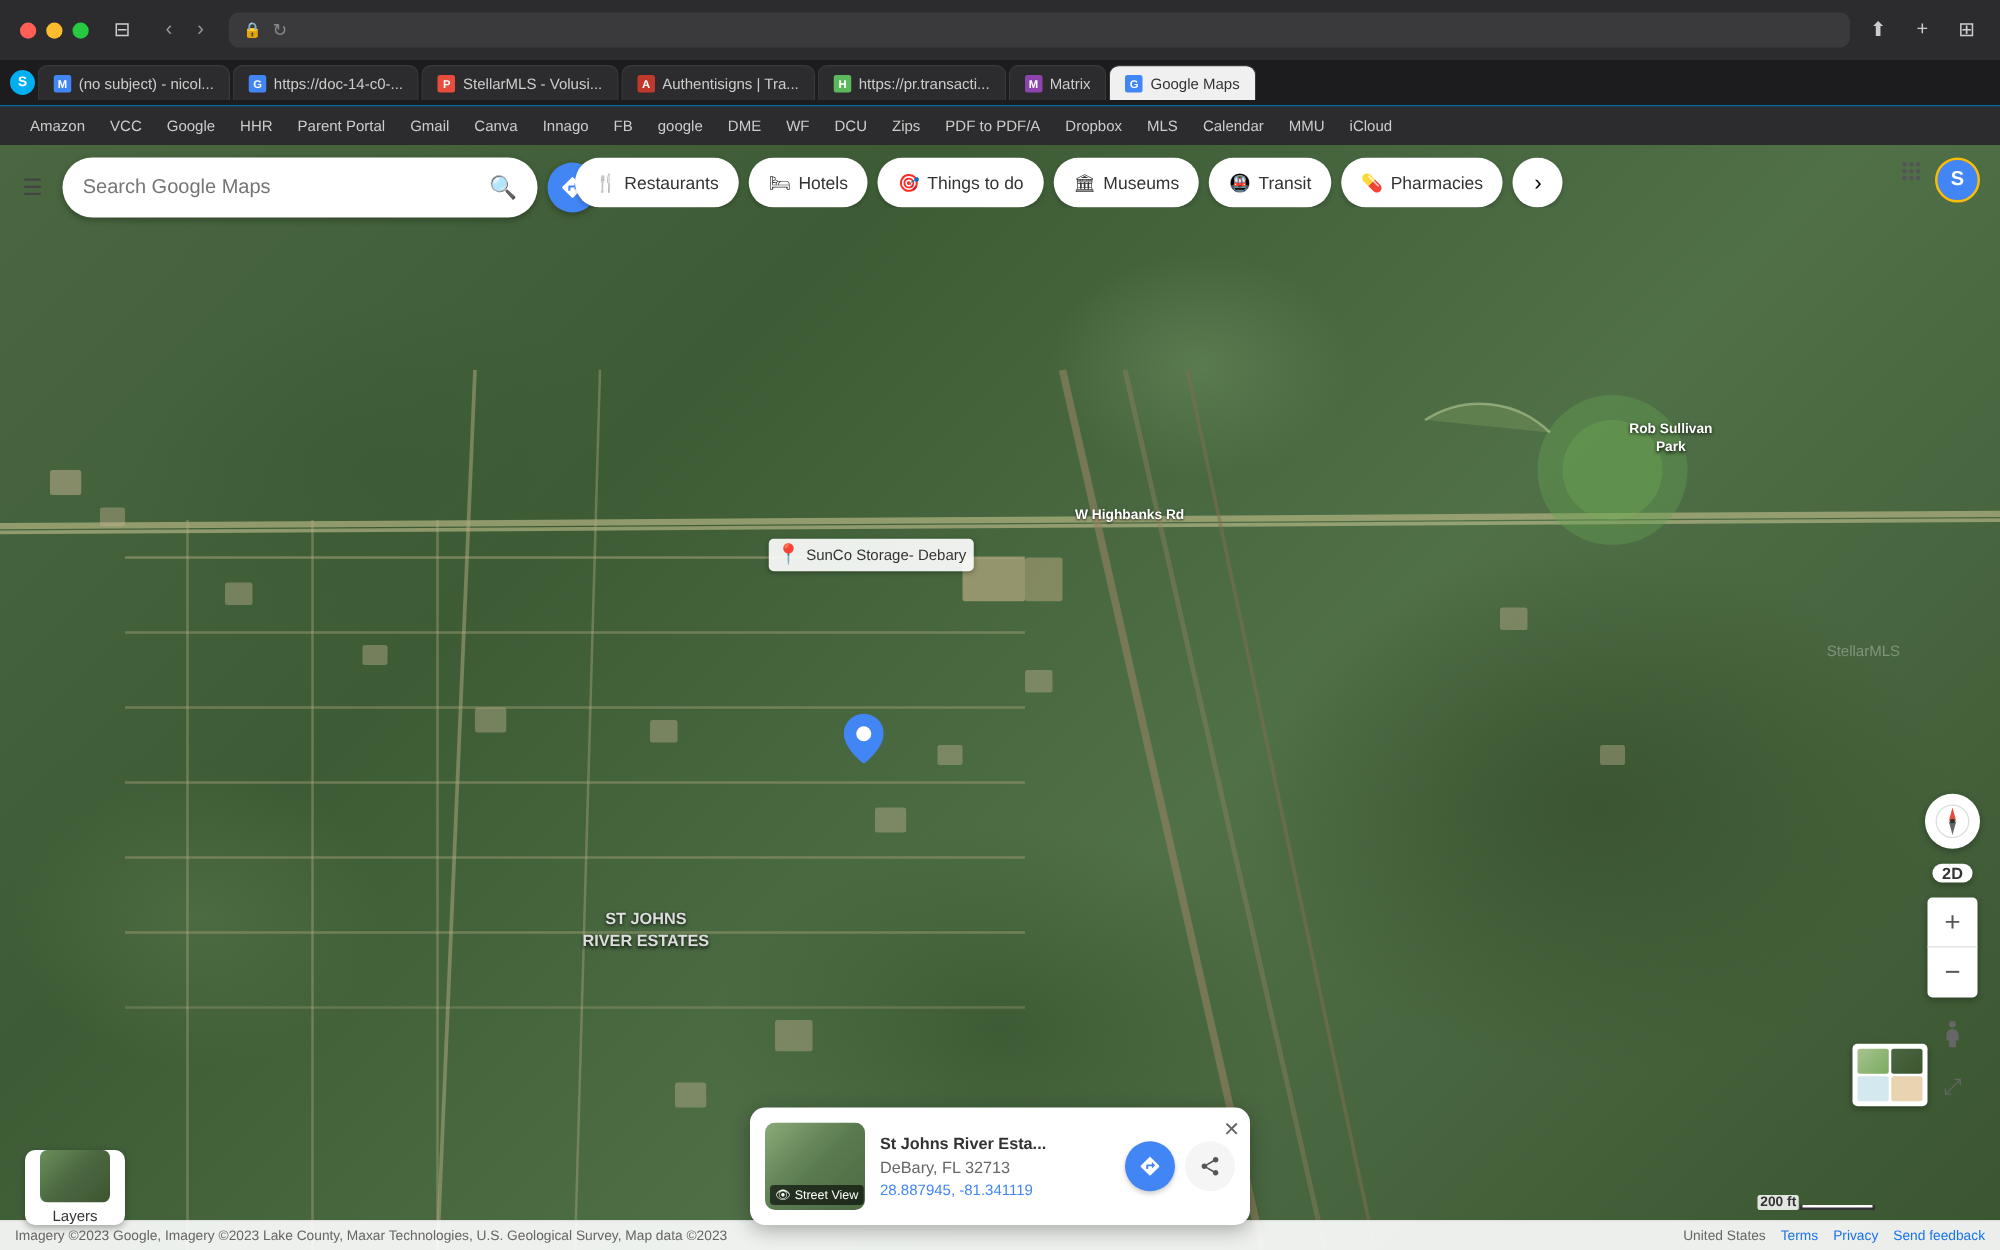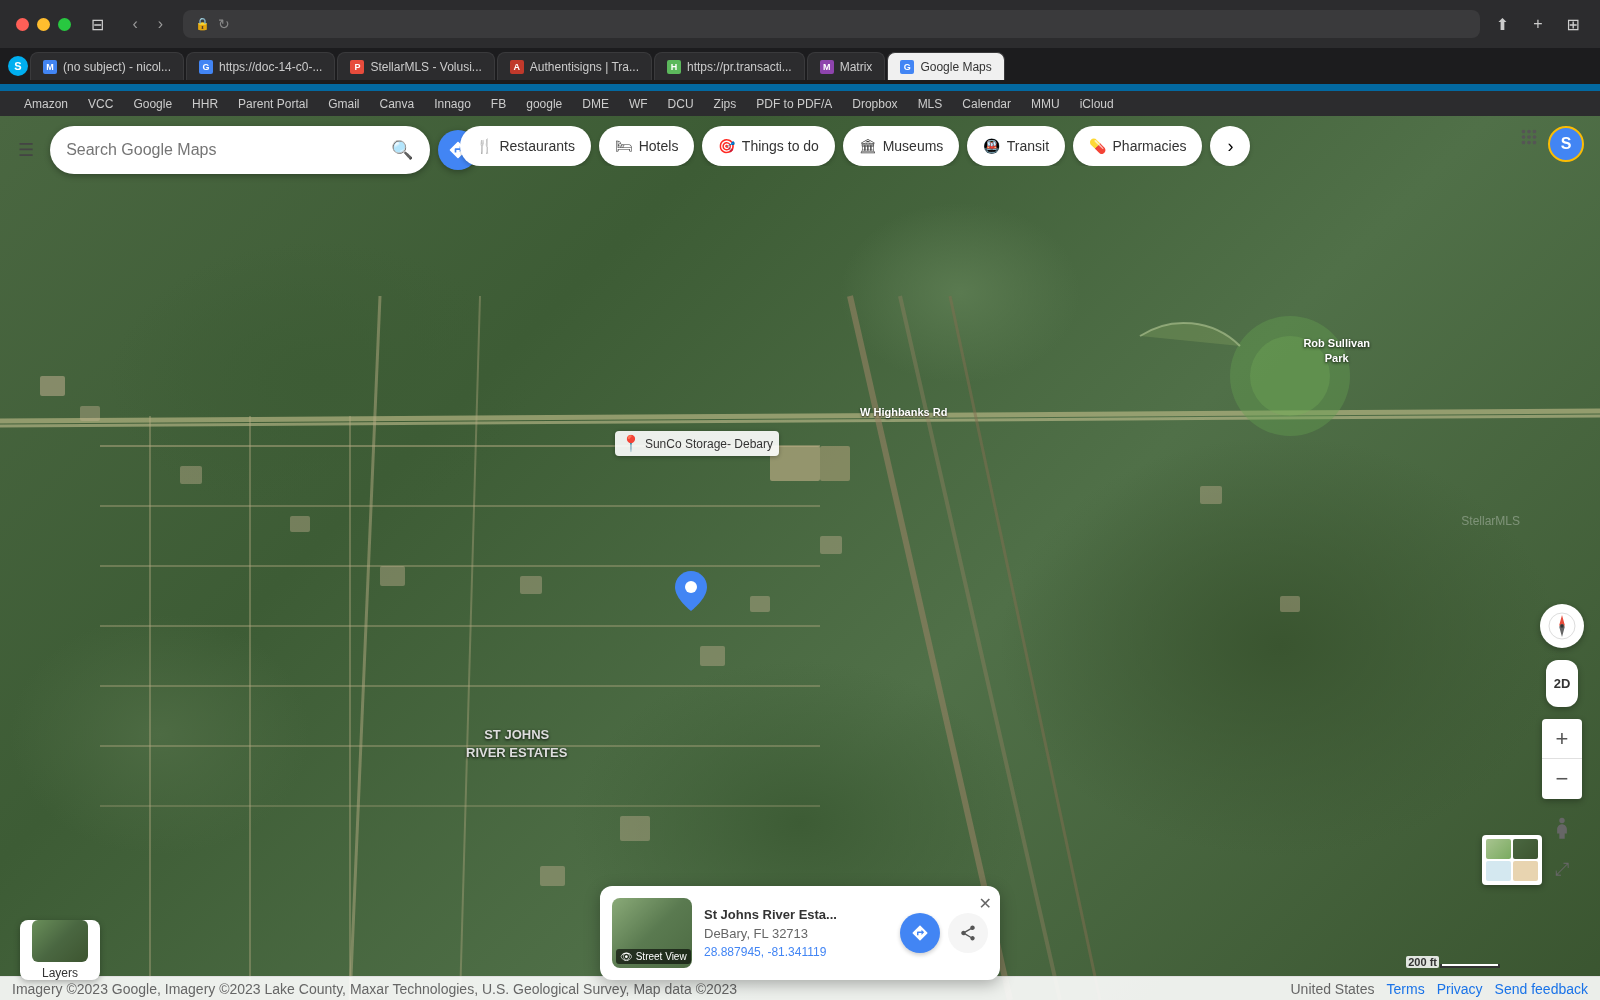--- a/index.html
+++ b/index.html
@@ -17,21 +17,21 @@
     .nav-btn { background: none; border: none; color: #999; cursor: pointer; padding: 4px 8px; font-size: 16px; border-radius: 6px; }
     .sidebar-toggle { background: none; border: none; color: #ccc; cursor: pointer; padding: 4px 8px; font-size: 16px; }
     .address-bar-container { flex: 1; display: flex; align-items: center; background: #3a3a3c; border-radius: 8px; padding: 6px 12px; gap: 8px; }
     .lock-icon { color: #888; font-size: 12px; }
     .address-bar { background: none; border: none; color: #fff; flex: 1; font-size: 14px; outline: none; }
     .reload-btn { background: none; border: none; color: #888; cursor: pointer; font-size: 14px; }
     .toolbar-icons { display: flex; gap: 16px; align-items: center; }
     .toolbar-btn { background: none; border: none; color: #ccc; cursor: pointer; font-size: 16px; padding: 4px; }
 
     
-    .bookmarks-bar { display: flex; align-items: center; padding: 4px 16px; height: 32px; gap: 4px; background: #2c2c2e; border-top: 7px solid #0369a1; overflow: hidden; }
+    .bookmarks-bar { display: flex; align-items: center; padding: 4px 16px; height: 32px; gap: 4px; background: #2c2c2e; border-top: 1px solid #0369a1; overflow: hidden; }
     .bookmark-item { color: #ccc; font-size: 12px; padding: 2px 8px; border-radius: 4px; cursor: pointer; white-space: nowrap; }
 
     
     .tabs-bar { display: flex; align-items: center; height: 36px; background: #1c1c1e; padding: 0 8px; gap: 2px; overflow: hidden; }
     .tab { display: flex; align-items: center; gap: 6px; padding: 0 12px; height: 28px; border-radius: 8px 8px 0 0; cursor: pointer; font-size: 12px; max-width: 200px; white-space: nowrap; overflow: hidden; text-overflow: ellipsis; background: #2c2c2e; color: #ccc; border: 1px solid #3a3a3c; border-bottom: none; }
     .tab.active { background: #f0f0f0; color: #333; }
     .tab-favicon { width: 14px; height: 14px; border-radius: 2px; flex-shrink: 0; }
     .tab-text { overflow: hidden; text-overflow: ellipsis; }
 
     
@@ -86,21 +86,21 @@
     .card-share-btn { background: #f5f5f5; border: none; border-radius: 50%; width: 40px; height: 40px; cursor: pointer; display: flex; align-items: center; justify-content: center; color: #555; font-size: 16px; }
     .card-close-btn { position: absolute; top: 8px; right: 8px; background: none; border: none; cursor: pointer; color: #666; font-size: 16px; }
 
     
     .layers-btn { position: absolute; bottom: 20px; left: 20px; z-index: 30; background: #fff; border: none; border-radius: 8px; padding: 0 12px; cursor: pointer; box-shadow: 0 2px 6px rgba(0,0,0,0.3); display: flex; flex-direction: column; align-items: center; gap: 4px; width: 80px; }
     .layers-preview { width: 56px; height: 42px; border-radius: 6px; overflow: hidden; position: relative; }
     .layer-thumb { position: absolute; inset: 0; background: linear-gradient(135deg, #6a8f5a, #4a6741, #3d5530); }
     .layers-label { font-size: 12px; color: #333; font-weight: 500; }
 
     
-    .map-footer { position: absolute; bottom: 0; left: 0; right: 0; height: 24px; background: rgba(255,255,255,0.9); display: flex; align-items: center; padding: 0 12px; font-size: 14px; color: #666; gap: 16px; z-index: 20; border-top: 1px solid #e0e0e0; }
+    .map-footer { position: absolute; bottom: 0; left: 0; right: 0; height: 24px; background: rgba(255,255,255,0.9); display: flex; align-items: center; padding: 0 12px; font-size: 11px; color: #666; gap: 16px; z-index: 20; border-top: 1px solid #e0e0e0; }
     .footer-left { flex: 1; }
     .footer-right { display: flex; gap: 12px; align-items: center; }
     .footer-link { color: #1a73e8; cursor: pointer; text-decoration: none; }
 
     
     .google-apps-btn { position: absolute; top: 10px; right: 60px; z-index: 20; background: none; border: none; cursor: pointer; color: #555; font-size: 20px; }
 
     
     .roads-svg { position: absolute; inset: 0; pointer-events: none; }
 
@@ -323,21 +323,21 @@
 
     <div style="background:#fff;border-radius:50%;width:44px;height:44px;display:flex;align-items:center;justify-content:center;box-shadow:0 2px 6px rgba(0,0,0,0.3);cursor:pointer;margin-bottom:4px;">
       <svg width="28" height="28" viewBox="0 0 28 28">
         <circle cx="14" cy="14" r="13" fill="white" stroke="#ddd" stroke-width="1"></circle>
         <polygon points="14,3 17,14 14,12 11,14" fill="#e74c3c"></polygon>
         <polygon points="14,25 17,14 14,16 11,14" fill="#666"></polygon>
         <circle cx="14" cy="14" r="2" fill="#333"></circle>
       </svg>
     </div>
 
-    <button style="background:#fff;border:none;border-radius:12px;padding:16px 8px;font-size:13px;font-weight:700;cursor:pointer;box-shadow:0 2px 6px rgba(0,0,0,0.3);color:#333;margin-bottom:4px;">2D</button>
+    <button style="background:#fff;border:none;border-radius:12px;padding:0 8px;font-size:13px;font-weight:700;cursor:pointer;box-shadow:0 2px 6px rgba(0,0,0,0.3);color:#333;margin-bottom:4px;">2D</button>
 
     <div style="background:#fff;border-radius:4px;box-shadow:0 2px 6px rgba(0,0,0,0.3);display:flex;flex-direction:column;margin-bottom:4px;">
       <button style="background:none;border:none;width:40px;height:40px;cursor:pointer;font-size:22px;color:#555;display:flex;align-items:center;justify-content:center;border-bottom:1px solid #e0e0e0;">+</button>
       <button style="background:none;border:none;width:40px;height:40px;cursor:pointer;font-size:22px;color:#555;display:flex;align-items:center;justify-content:center;">−</button>
     </div>
 
     <button style="background:none;border:none;cursor:pointer;font-size:24px;color:#666;margin-top:4px;">
       <svg width="26" height="26" viewBox="0 0 24 24" fill="#666">
         <circle cx="12" cy="5" r="2.5"></circle>
         <path d="M12 8.5c-2.5 0-4.5 2-4.5 4.5v4h2v5h5v-5h2v-4c0-2.5-2-4.5-4.5-4.5z"></path>

